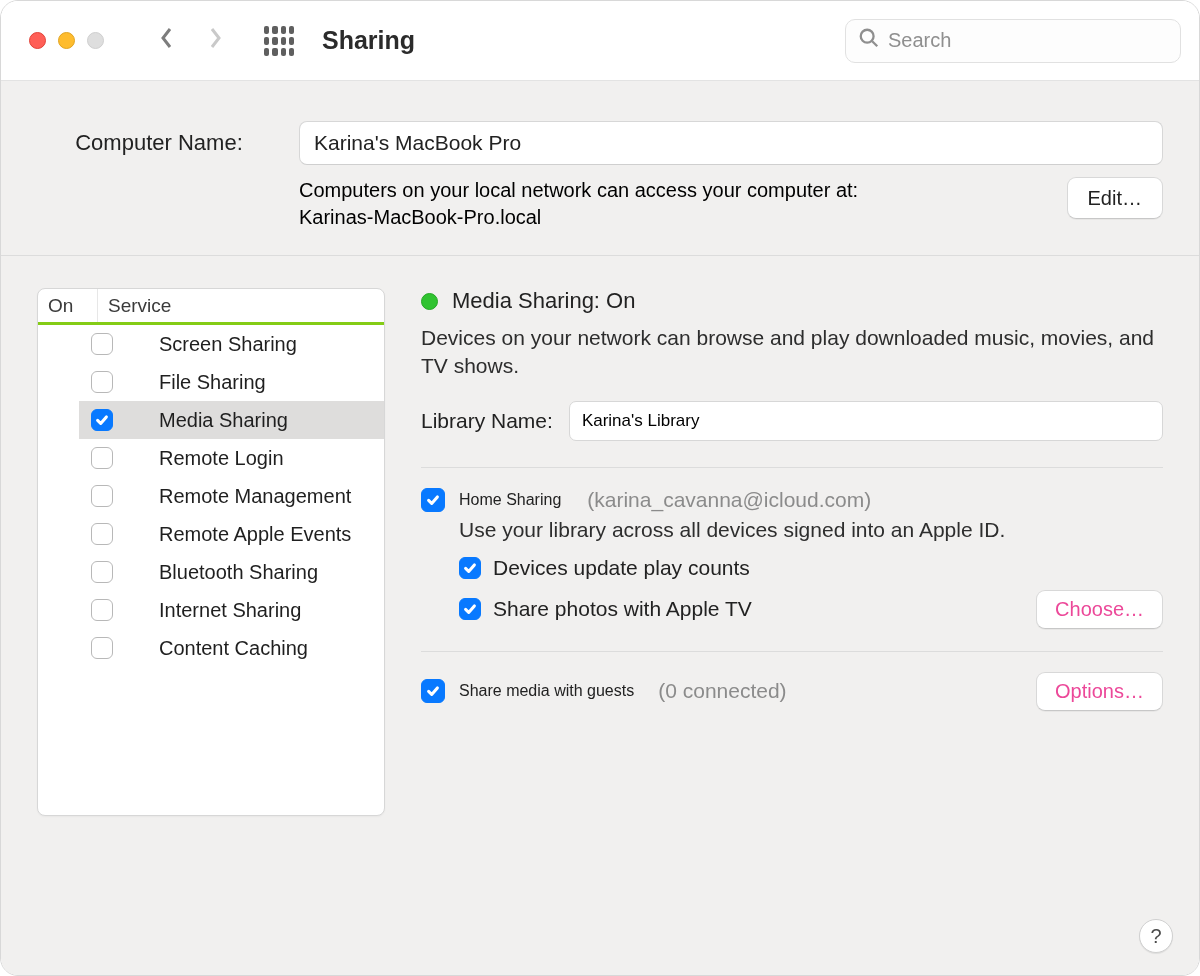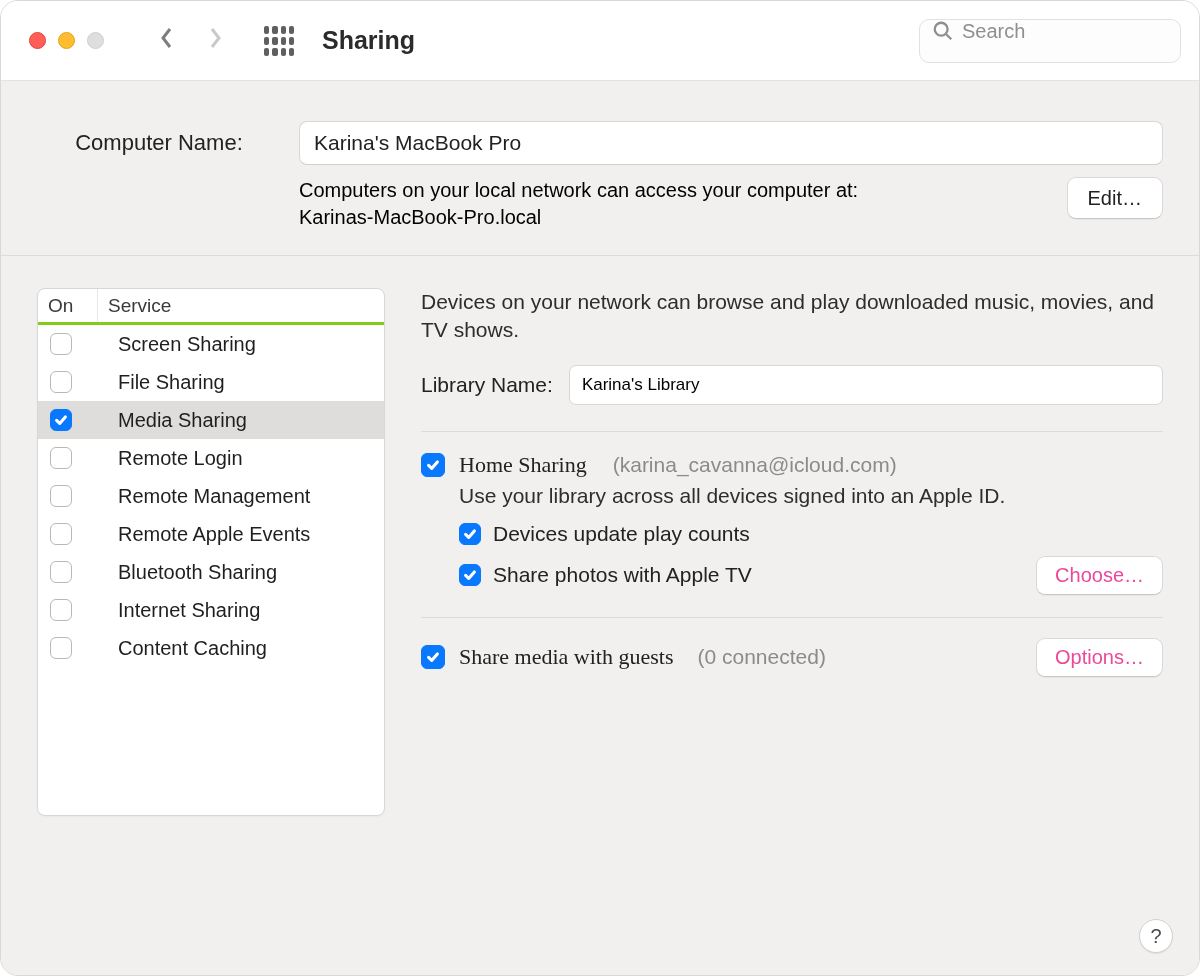--- a/index.html
+++ b/index.html
@@ -46,22 +46,22 @@
       display:grid; grid-template-columns:repeat(4,1fr); grid-template-rows:repeat(3,1fr);
       gap:3px;
     }
     .grid-icon span { background:#5f5f5f; border-radius:2px; }
 
     .pane-title { font-size: 25px; font-weight:600; color:#2b2b2b; }
 
     .spacer { flex:1; }
 
     .search {
-      display:flex; align-items:flex-start;
-      width: 262px; height: 44px;
+      display:flex; align-items:center;
+      width: 336px; height: 44px;
       background:#fdfdfd;
       border:1px solid #e1e1e1;
       border-radius:10px;
       padding: 0 12px; gap:8px;
       color:#8a8a8a;
     }
     .search svg { width:22px; height:22px; fill:none; stroke:#8f8f8f; stroke-width:2.5; }
     .search input {
       border:none; outline:none; background:transparent;
       font-size:20px; color:#333; width:100%;
@@ -111,21 +111,21 @@
     }
     .services-header {
       display:flex; font-size:19px; color:#3a3a3a;
       border-bottom:3px solid #84cc16;
       height:36px;
     }
     .services-header .col-on { width:60px; padding:6px 10px; border-right:1px solid #e7e7e7; }
     .services-header .col-svc { flex:1; padding:6px 10px; }
     .service-row {
       display:flex; align-items:center; height:38px;
-      padding: 0 12px; gap:14px;
+      padding: 0 12px; gap:14px;margin-left:41px;
     }
     .service-row.selected { background:#dedddc; }
     .service-row .label { font-size:20px; color:#1f1f1f; }
 
     
     .chk {
       width:22px; height:22px; border-radius:6px;
       border:1.5px solid #b8b8b8; background:#fff;
       display:flex; align-items:center; justify-content:center;
       flex-shrink:0;
@@ -150,21 +150,21 @@
       flex:1; height:40px; background:#fff;
       border:1px solid #d7d7d7; border-radius:7px;
       padding:0 12px; font-size:17px;
     }
 
     .thin-hr { height:1px; background:#dcdcdc; }
 
     .opt-block { padding: 20px 0 22px 0; }
     .opt-row { display:flex; align-items:center; gap:14px; margin-bottom:6px; }
     .opt-row .chk { width:24px; height:24px; }
-    .opt-title { font-size:22px;font-family:Liberation Serif, serif; }
+    .opt-title { font-size:16px; }
     .opt-sub  { font-size:21px; color:#8b8b8b; }
     .opt-desc { margin: 6px 0 14px 38px; font-size:21px; color:#2e2e2e; }
     .sub-opts { margin-left: 38px; display:flex; flex-direction:column; gap:10px; }
     .sub-opt { display:flex; align-items:center; gap:12px; font-size:21px; }
     .right-btn {
       margin-left:auto; height:39px; padding:0 18px;
       background:#fff; border:1px solid #d8d8d8; border-bottom-color:#c7c7c7;
       border-radius:9px; font-size:20px; color:#ec4899; cursor:pointer;
       box-shadow:0 1px 0 rgba(0,0,0,0.04);
     }
@@ -310,20 +310,24 @@
             </div>
             <div class="service-row">
               <span class="chk"></span>
               <span style="width: 18px;"></span>
               <span class="label">Content Caching</span>
             </div>
           </div>
       </div>
 
       <div class="detail">
+        <div class="status-row">
+          <div class="status-dot"></div>
+          <div class="status-text">Media Sharing: On</div>
+        </div>
         <div class="status-desc">Devices on your network can browse and play downloaded music, movies, and TV shows.</div>
 
         <div class="lib-row">
           <div class="lib-label">Library Name:</div>
           <input class="lib-input" type="text" value="Karina's Library" style="">
         </div>
 
         <div class="thin-hr"></div>
 
         <div class="opt-block">

